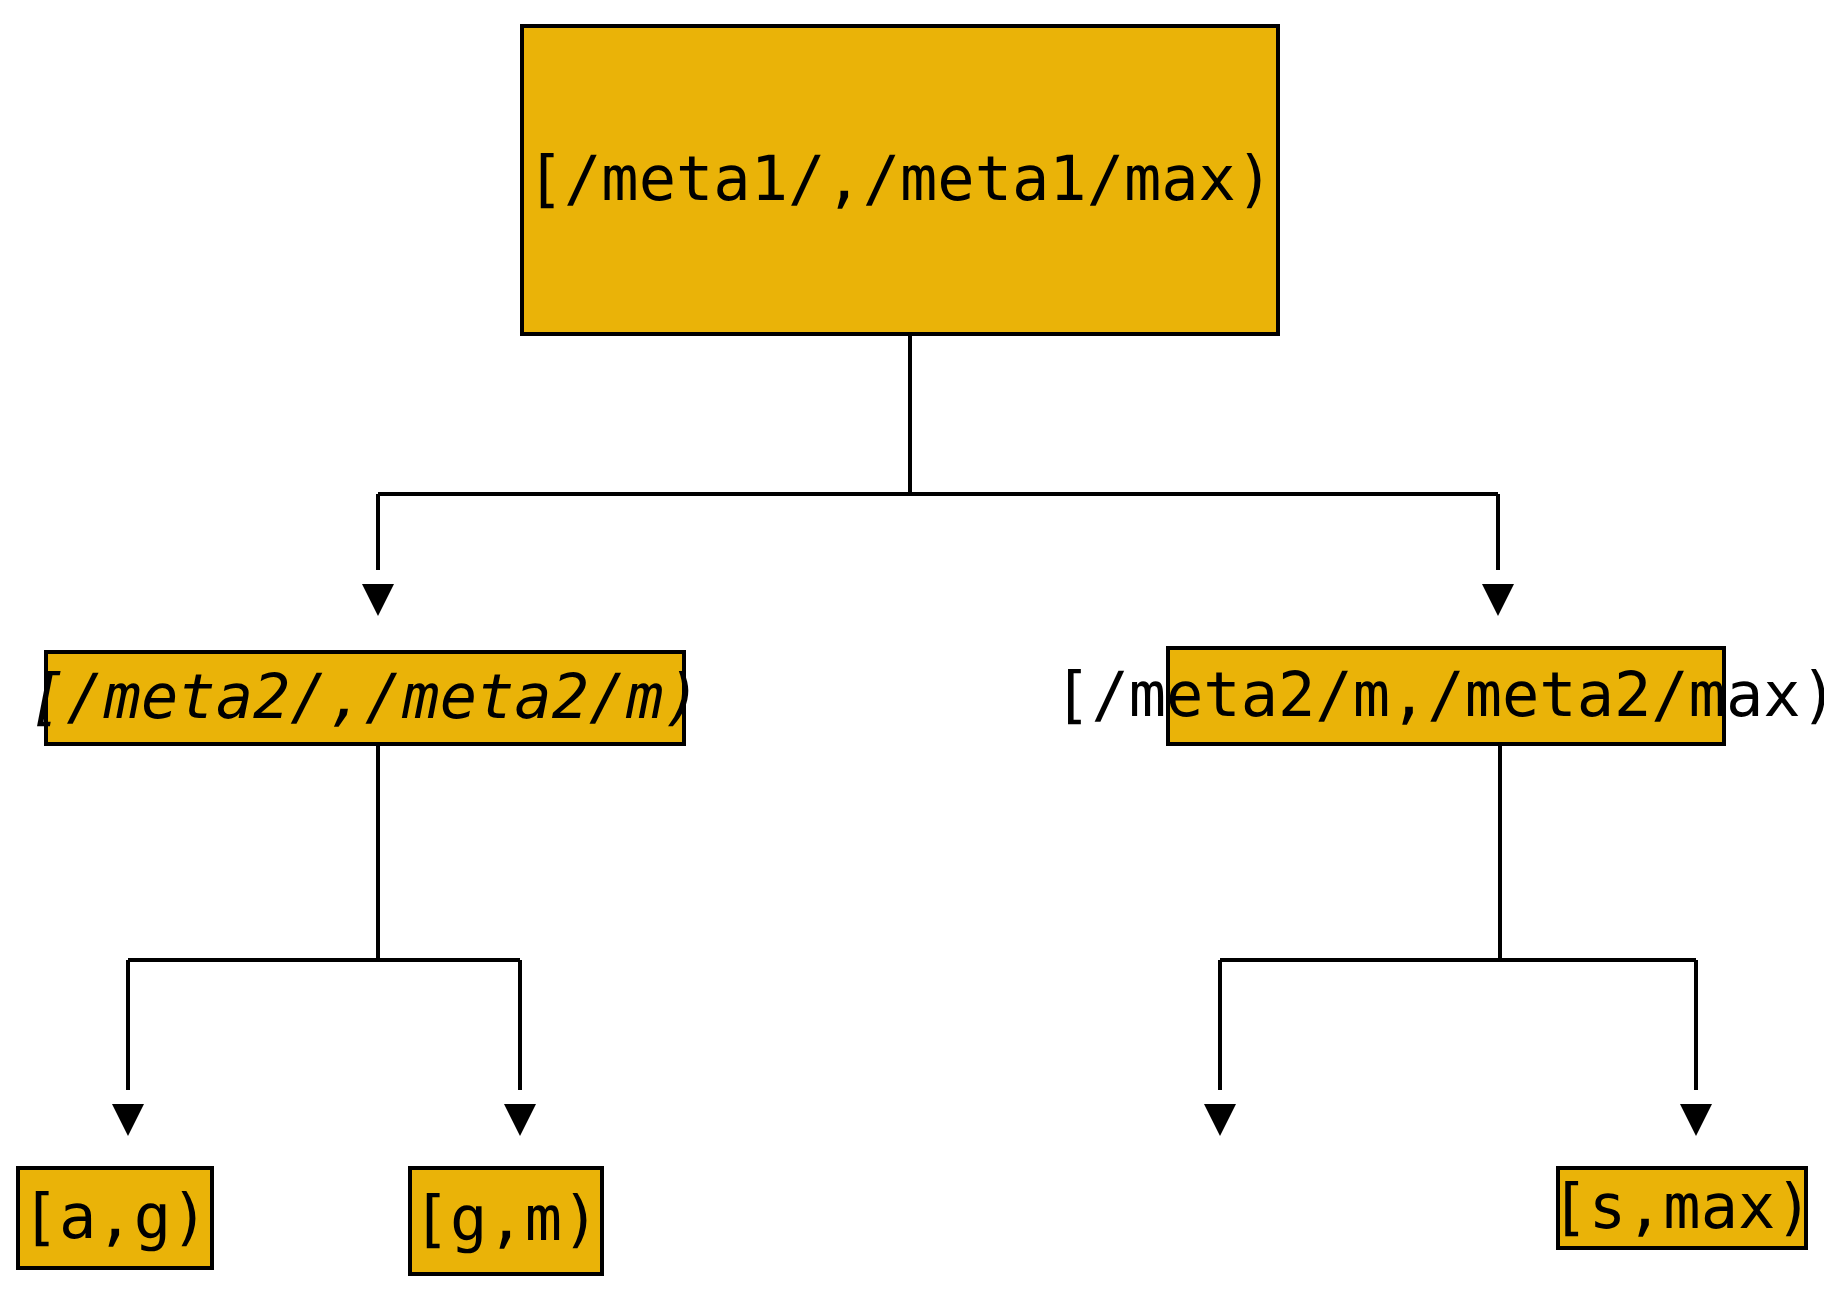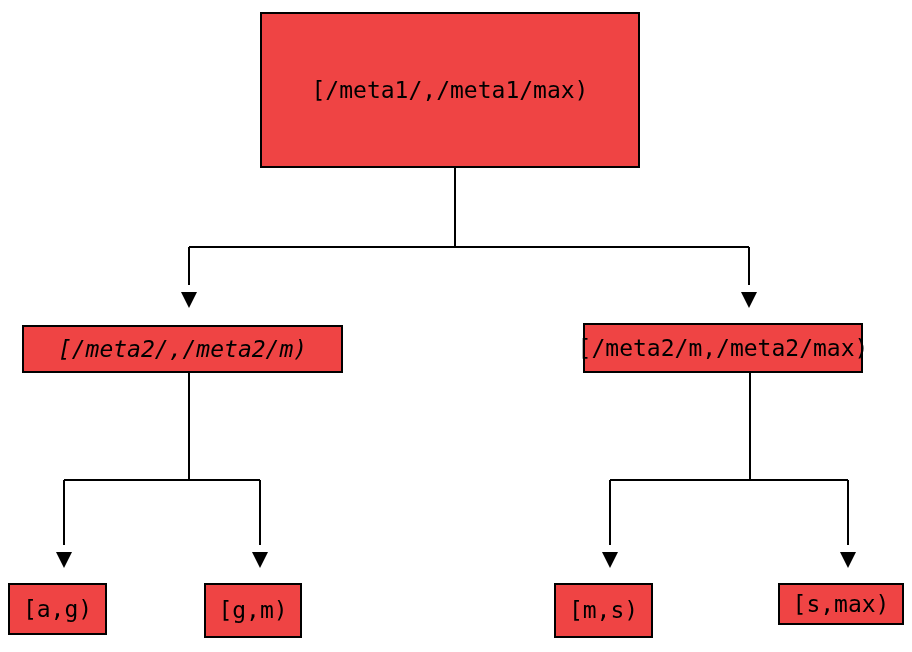--- a/index.html
+++ b/index.html
@@ -20,26 +20,26 @@
     left: 0;
     top: 0;
     width: 912px;
     height: 652px;
     pointer-events: none;
   }
   .node {
     position: absolute;
     box-sizing: border-box;
     border: 2px solid #000000;
-    background: #ef4444;
+    background: #eab308;
     color: #000000;
     display: flex;
     align-items: center;
     justify-content: center;
-    font-size: 23px;
+    font-size: 31px;
     line-height: 1;
     white-space: pre;
     letter-spacing: 0;
   }
   .node-root      { left: 260px; top: 12px;  width: 380px; height: 156px; }
   .node-meta2-low { left: 22px;  top: 325px; width: 321px; height: 48px; font-style: italic;  }
   .node-meta2-high{ left: 583px; top: 323px; width: 280px; height: 50px;  }
   .node-leaf-ag   { left: 8px;   top: 583px; width: 99px;  height: 52px;  }
   .node-leaf-gm   { left: 204px; top: 583px; width: 98px;  height: 55px;  }
   .node-leaf-ms   { left: 554px; top: 583px; width: 99px;  height: 55px;  }
@@ -83,17 +83,16 @@
   <div class="node node-root">[/meta1/,/meta1/max)</div>
 
   <div class="node node-meta2-low">[/meta2/,/meta2/m)</div>
 
   <div class="node node-meta2-high">[/meta2/m,/meta2/max)</div>
 
   <div class="node node-leaf-ag">[a,g)</div>
 
   <div class="node node-leaf-gm">[g,m)</div>
 
-  <div class="node node-leaf-ms">[m,s)</div>
 
   <div class="node node-leaf-smax">[s,max)</div>
 
 </div>
 
 </body></html>

